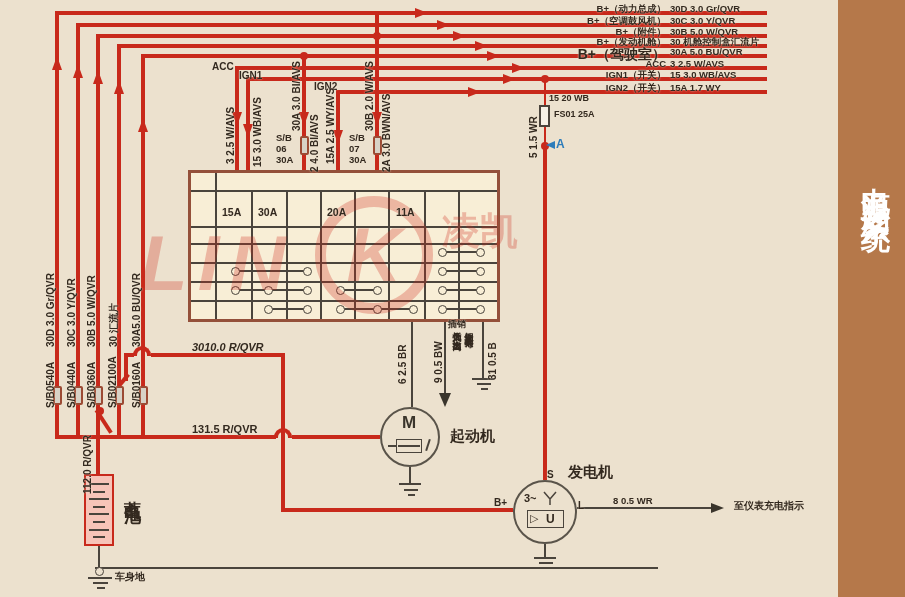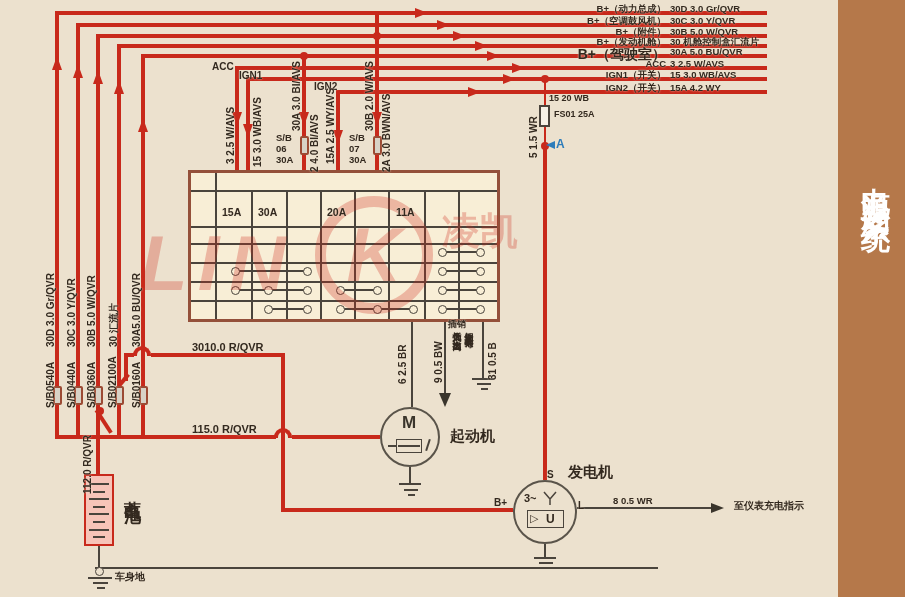--- a/index.html
+++ b/index.html
@@ -122,21 +122,21 @@
       <div class="arrow-r" style="position: absolute; left: 512px; top: 63px;"></div>
       <div class="lbl" style="position: absolute; left: 540px; top: 58px; width: 126px; text-align: right; font-size: 9.5px;">ACC</div>
       <div class="lbl" style="position: absolute; left: 670px; top: 58px; font-size: 9.5px;">3 2.5 W/AVS</div>
       <div class="hline" style="position: absolute; left: 248px; top: 77px; width: 519px;"></div>
       <div class="arrow-r" style="position: absolute; left: 503px; top: 74px;"></div>
       <div class="lbl" style="position: absolute; left: 540px; top: 69px; width: 126px; text-align: right; font-size: 9.5px;">IGN1（开关）</div>
       <div class="lbl" style="position: absolute; left: 670px; top: 69px; font-size: 9.5px;">15 3.0 WB/AVS</div>
       <div class="hline" style="position: absolute; left: 338px; top: 90px; width: 429px;"></div>
       <div class="arrow-r" style="position: absolute; left: 468px; top: 87px;"></div>
       <div class="lbl" style="position: absolute; left: 540px; top: 82px; width: 126px; text-align: right; font-size: 9.5px;">IGN2（开关）</div>
-      <div class="lbl" style="position: absolute; left: 670px; top: 82px; font-size: 9.5px;">15A 4.2 WY</div>
+      <div class="lbl" style="position: absolute; left: 670px; top: 82px; font-size: 9.5px;">15A 1.7 WY</div>
       <div class="vline" style="position: absolute; left: 55px; top: 11px; height: 426px;"></div>
       <div class="arrow-up" style="position: absolute; left: 52px; top: 56px;"></div>
       <div class="vtext" style="position: absolute; left: 45px; top: 347px;">30D 3.0 Gr/QVR</div>
       <div class="fuse" style="position: absolute; left: 53px; top: 386px;"></div>
       <div class="vtext" style="position: absolute; left: 45px; top: 408px;">S/B0540A</div>
       <div class="vline" style="position: absolute; left: 76px; top: 23px; height: 414px;"></div>
       <div class="arrow-up" style="position: absolute; left: 73px; top: 64px;"></div>
       <div class="vtext" style="position: absolute; left: 66px; top: 347px;">30C 3.0 Y/QVR</div>
       <div class="fuse" style="position: absolute; left: 74px; top: 386px;"></div>
       <div class="vtext" style="position: absolute; left: 66px; top: 408px;">S/B0440A</div>
@@ -196,22 +196,22 @@
   <div class="vline" style="left:543px;top:146px;height:334px;"></div>
   <div class="dot" style="left:541px;top:75px;"></div>
   <div class="dot" style="left:541px;top:142px;"></div>
   <div class="abs" style="left:539px;top:105px;width:11px;height:22px;background:#f6f1e6;border:2px solid #4a443c;box-sizing:border-box;z-index:4;"></div>
   <span class="lbl" style="left:549px;top:93px;font-size:9px;">15 20 WB</span>
   <span class="lbl" style="left:554px;top:109px;font-size:9px;">FS01 25A</span>
   <span class="vtext" style="left:528px;top:158px;">5 1.5 WR</span>
   <span class="lbl" style="left:556px;top:137px;color:#2d7cba;font-size:12px;">A</span>
   <div class="abs" style="left:546px;top:141px;width:0;height:0;border-top:4px solid transparent;border-bottom:4px solid transparent;border-right:9px solid #2d7cba;z-index:5;"></div>
 
-  <span class="lbl" style="left:192px;top:341px;font-size:11px;">3010.0 R/QVR</span>
-  <span class="lbl" style="left:192px;top:423px;font-size:11px;">115.0 R/QVR</span>
+  <span class="lbl" style="left:192px;top:341px;font-size:11px;font-style:italic;">3010.0 R/QVR</span>
+  <span class="lbl" style="left:192px;top:423px;font-size:11px;">131.5 R/QVR</span>
   <span class="vtext" style="left:82px;top:494px;">112.0 R/QVR</span>
 
   <div class="vline" style="left:124px;top:353px;height:28px;"></div>
   <div class="vline" style="left:118px;top:384px;width:14px;height:4px;transform:rotate(-51deg);transform-origin:0 0;"></div>
   <div class="hline" style="left:126px;top:353px;width:8px;"></div>
   <div class="hump" style="left:133px;top:346px;"></div>
   <div class="hline" style="left:151px;top:353px;width:134px;"></div>
   <div class="vline" style="left:281px;top:353px;height:159px;z-index:1;"></div>
   <div class="hline" style="left:281px;top:508px;width:232px;"></div>
 

